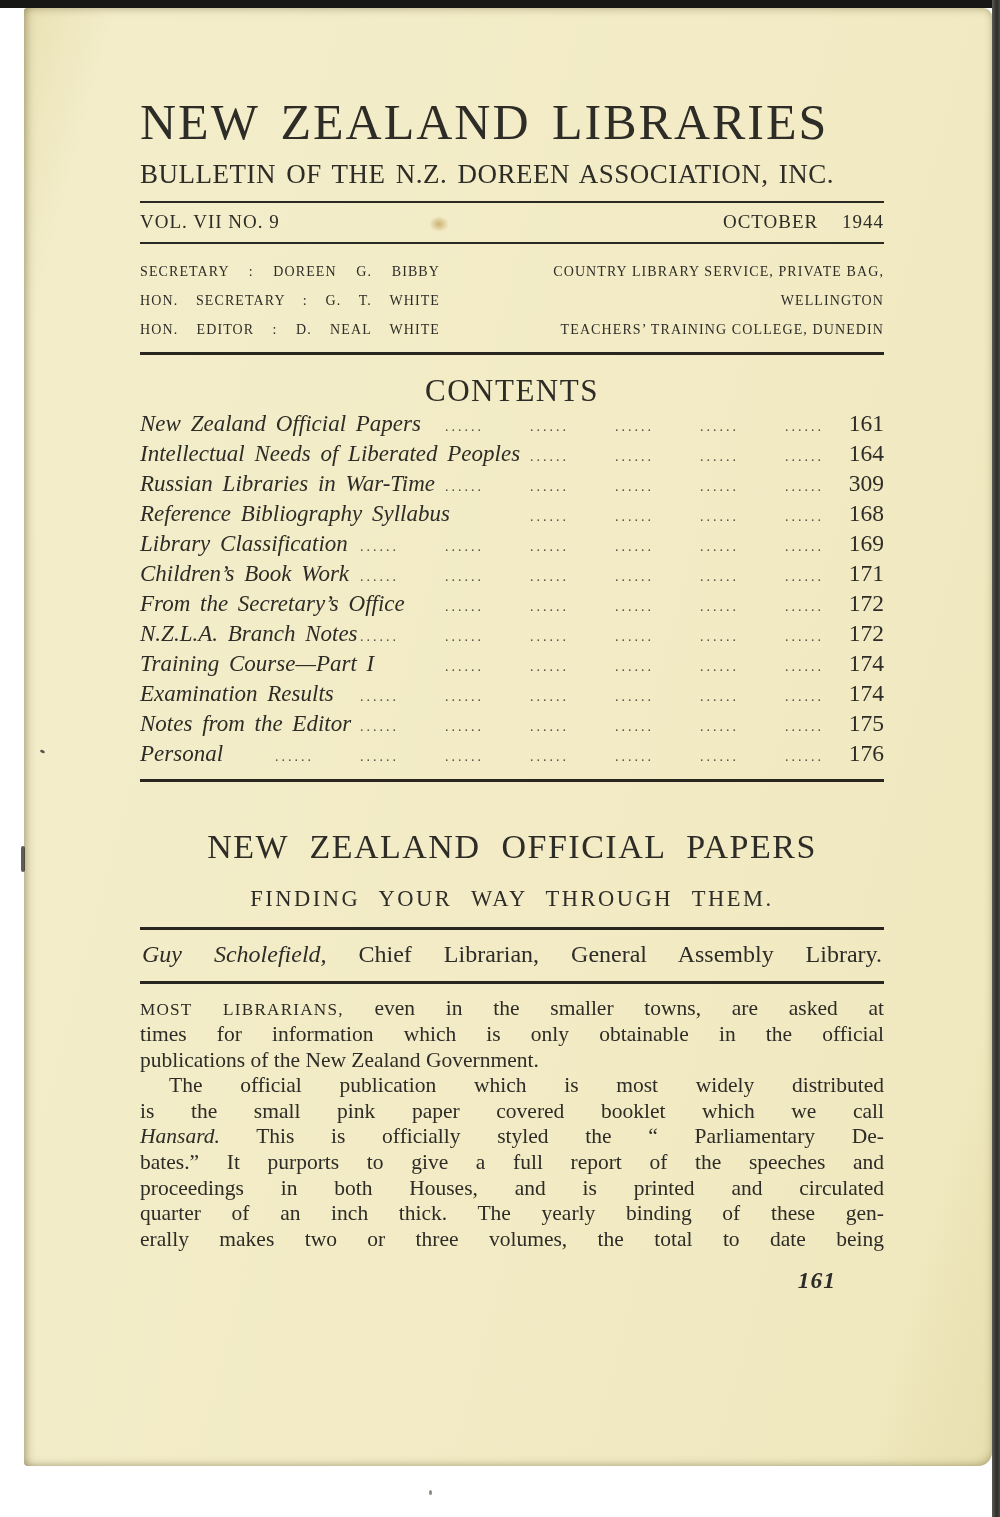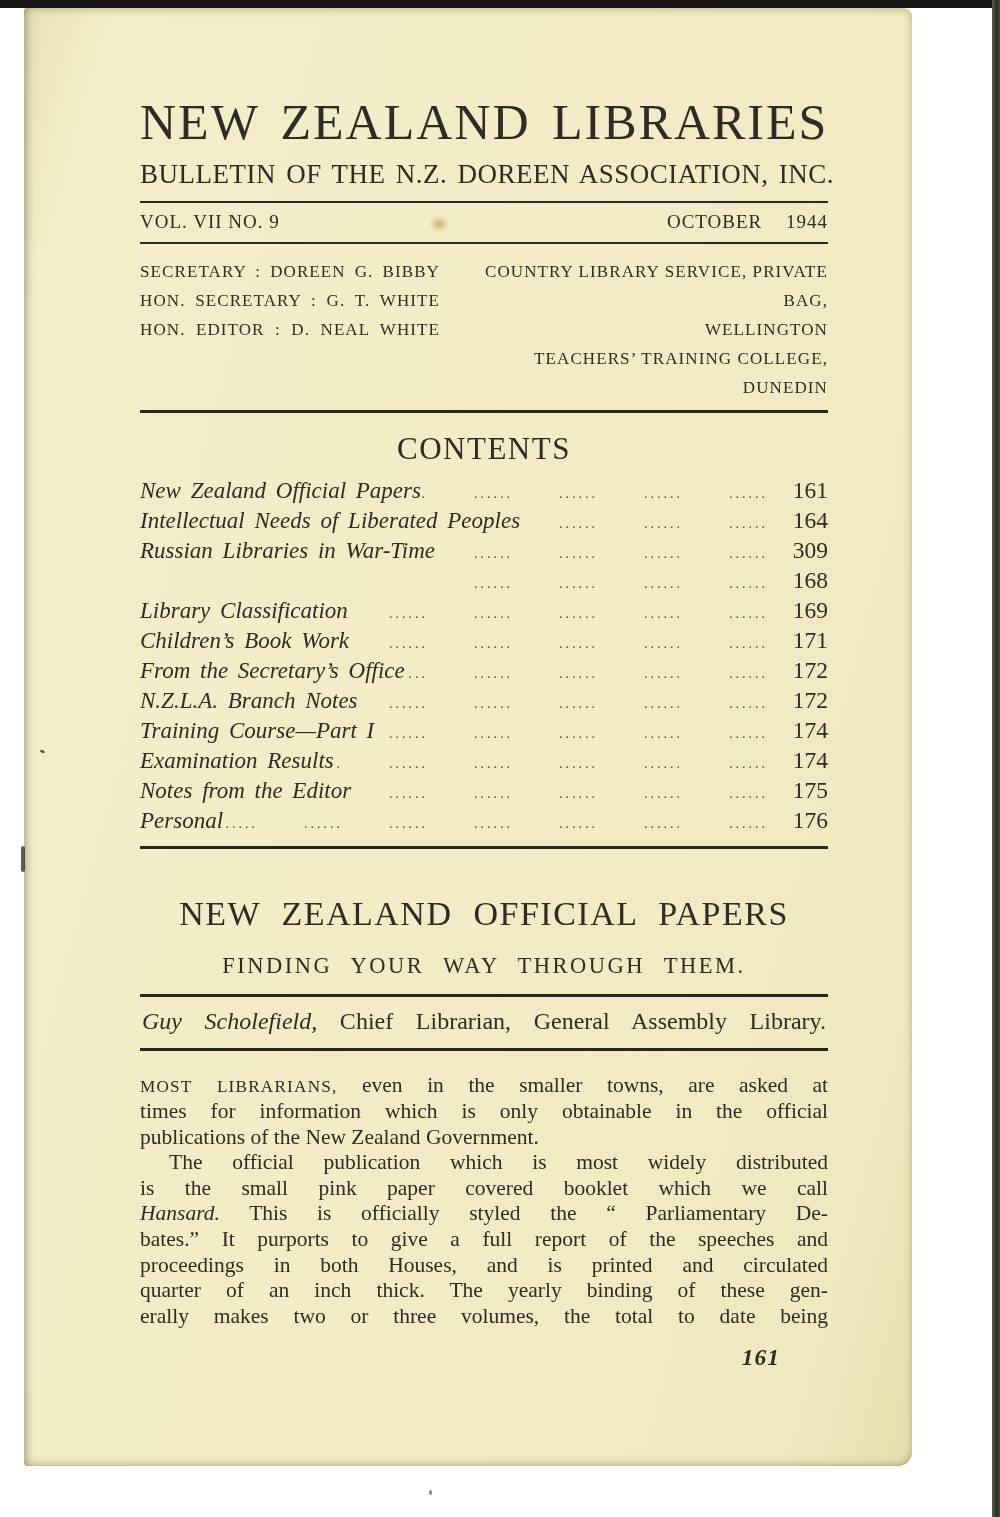--- a/index.html
+++ b/index.html
@@ -5,67 +5,67 @@
   html,body{margin:0;padding:0;}
   body{
     width:1000px;height:1517px;position:relative;background:#ffffff;
     font-family:"Liberation Serif","DejaVu Serif",serif;color:#2e2c27;
     overflow:hidden;
   }
   .edge-top{position:absolute;left:0;top:0;width:1000px;height:8px;background:#171715;}
   .edge-right{position:absolute;right:0;top:0;width:8px;height:1517px;
     background:linear-gradient(to right,#5a5a55,#2c2c29 60%,#4a4a46);}
   .paper{
-    position:absolute;left:24px;top:8px;width:888px;height:1458px;
+    position:absolute;left:24px;top:8px;width:968px;height:1458px;
     background:linear-gradient(105deg,#e9e1b4 0%,#f3edca 7%,#f2ebc5 55%,#f0e8bf 90%,#e7dfae 100%);
     border-radius:3px 9px 14px 4px;
     box-shadow:inset 7px 0 10px -5px rgba(116,106,64,.55),
                inset 0 5px 8px -4px rgba(116,106,64,.35),
                inset -4px -6px 10px -6px rgba(116,106,64,.5);
-    padding:0 84px 0 116px;box-sizing:border-box;
+    padding:0 108px 0 116px;box-sizing:border-box;
   }
   .rule{height:2px;background:#2b2924;}
   .rule-thick{height:3px;background:#28261f;}
 
   
   .mast-title{font-size:50px;font-weight:400;line-height:1.15;letter-spacing:2px;word-spacing:7px;
     margin:86px 0 0 0;white-space:nowrap;}
   .mast-subtitle{font-size:27px;letter-spacing:.5px;word-spacing:3px;margin-top:7px;white-space:nowrap;}
   .rule-1{margin-top:11px;}
   .vol-row{display:flex;justify-content:space-between;align-items:baseline;
     font-size:19px;letter-spacing:1px;padding:8px 0 9px 0;}
   .issue-date{word-spacing:18px;}
   .officers{display:flex;justify-content:space-between;margin-top:13px;
-    font-size:17px;letter-spacing:1.1px;line-height:29px;}
+    font-size:14px;letter-spacing:1.1px;line-height:29px;}
   .officers-left{width:300px;}
   .officer-line{text-align:justify;text-align-last:justify;}
   .officers-right{width:380px;text-align:right;}
   .rule-officers{margin-top:8px;}
 
   
   .contents-heading{font-size:31px;font-weight:400;letter-spacing:1.5px;text-align:center;
-    margin:18px 0 9px 0;}
+    margin:18px 0 0 0;}
   .toc-row{display:flex;align-items:baseline;line-height:29.2px;}
   .toc-title{font-style:italic;font-size:23px;word-spacing:4px;white-space:nowrap;}
   .toc-leader{flex:1;display:flex;justify-content:flex-end;align-items:flex-end;
     overflow:hidden;padding:0 8px 5px 14px;height:24px;box-sizing:border-box;}
   .dots{font-size:14px;letter-spacing:3px;color:rgba(45,43,36,.82);margin-left:46px;
     flex:none;line-height:1;}
   .toc-page{width:52px;text-align:right;font-size:23.5px;}
   .rule-toc{margin-top:10px;}
 
   
   .article-title{font-size:34px;font-weight:400;letter-spacing:1.5px;word-spacing:11px;
     text-align:center;margin:46px 0 0 0;white-space:nowrap;}
   .article-subtitle{font-size:22.5px;font-weight:400;letter-spacing:2.5px;word-spacing:11px;
     text-align:center;margin:20px 0 0 0;}
   .rule-art-top{margin-top:15px;}
   .byline{font-size:24px;margin:2px;padding:9px 0 11px 0;text-align:justify;text-align-last:justify;}
   .byline .it{font-style:italic;}
-  .bodytext{margin-top:22px;font-size:21.5px;line-height:25.6px;}
+  .bodytext{margin-top:12px;font-size:21.5px;line-height:25.6px;}
   .body-line{text-align:left;}
   .body-line.just{text-align:justify;text-align-last:justify;}
   .body-line.indent{text-indent:29px;}
   .sc{font-size:.8em;letter-spacing:1.2px;}
   em{font-style:italic;}
   .folio{margin-top:15px;text-align:right;padding-right:48px;
     font-size:23.5px;font-style:italic;font-weight:600;letter-spacing:1px;}
 
   
   .stain{position:absolute;left:405px;top:208px;width:20px;height:16px;border-radius:50%;
@@ -137,20 +137,21 @@
         <span class="toc-leader">
           <span class="dots">......</span>
           <span class="dots">......</span>
           <span class="dots">......</span>
           <span class="dots">......</span>
           <span class="dots">......</span>
         </span>
         <span class="toc-page">309</span>
       </div>
       <div class="toc-row">
+        <span class="toc-title">Reference Bibliography Syllabus</span>
         <span class="toc-leader">
           <span class="dots">......</span>
           <span class="dots">......</span>
           <span class="dots">......</span>
           <span class="dots">......</span>
         </span>
         <span class="toc-page">168</span>
       </div>
       <div class="toc-row">
         <span class="toc-title">Library Classification</span>

